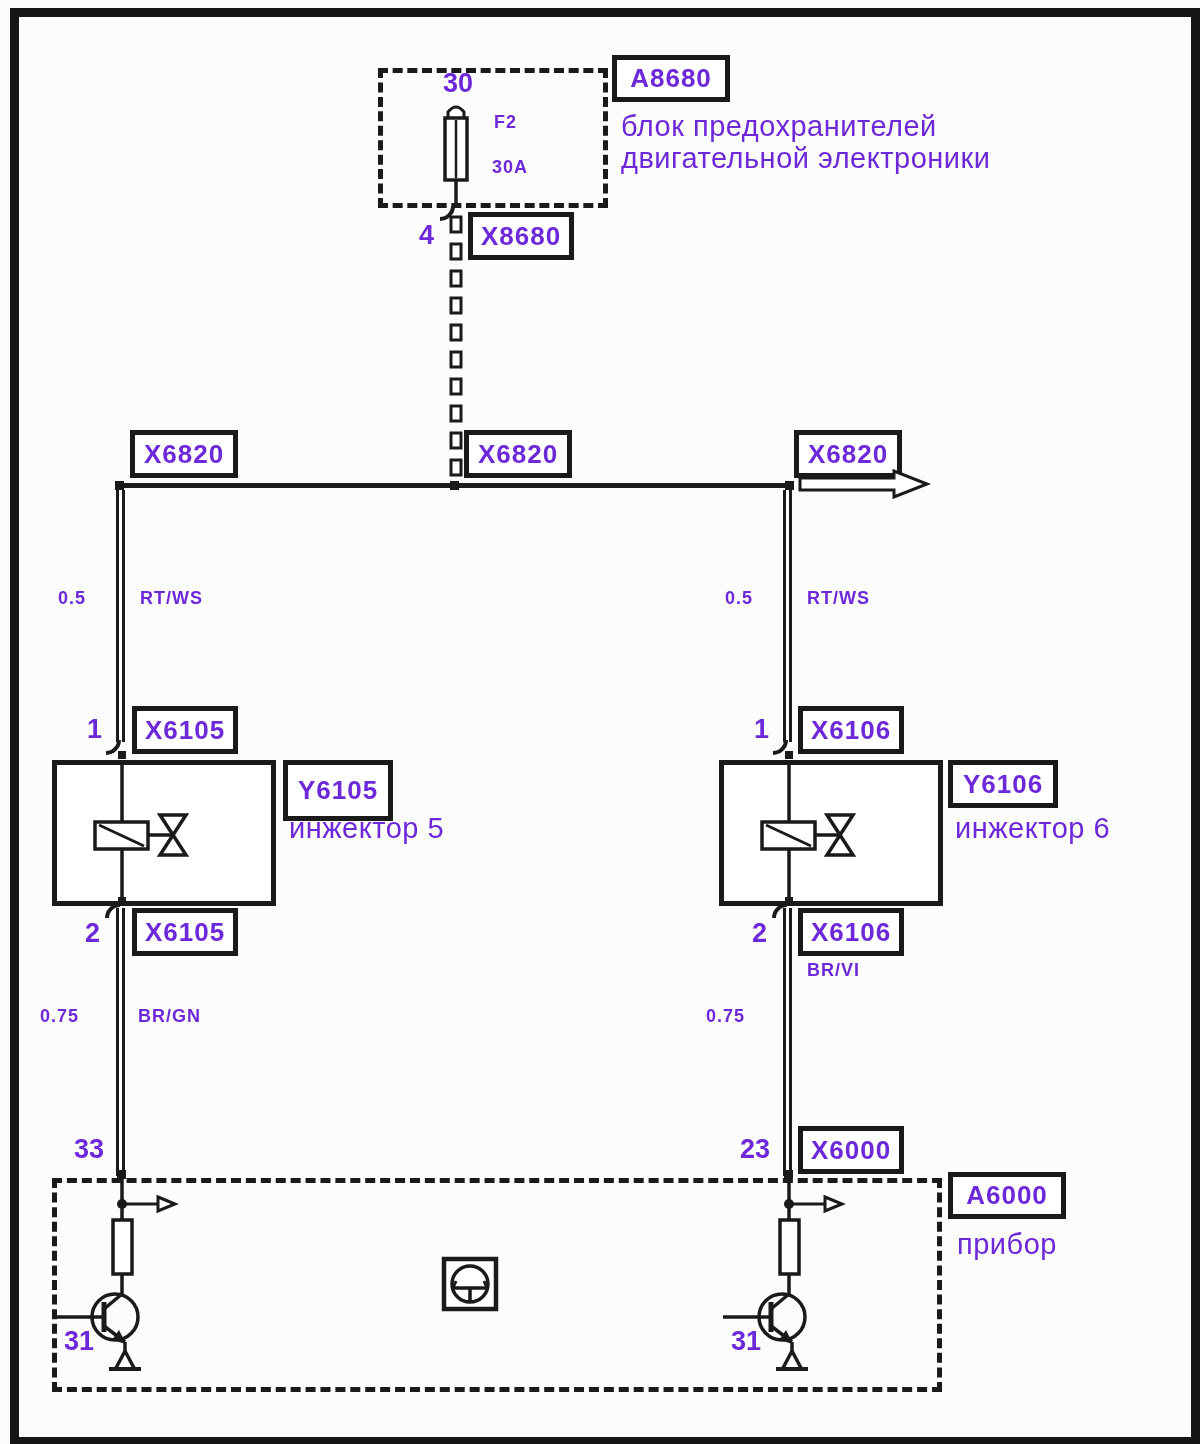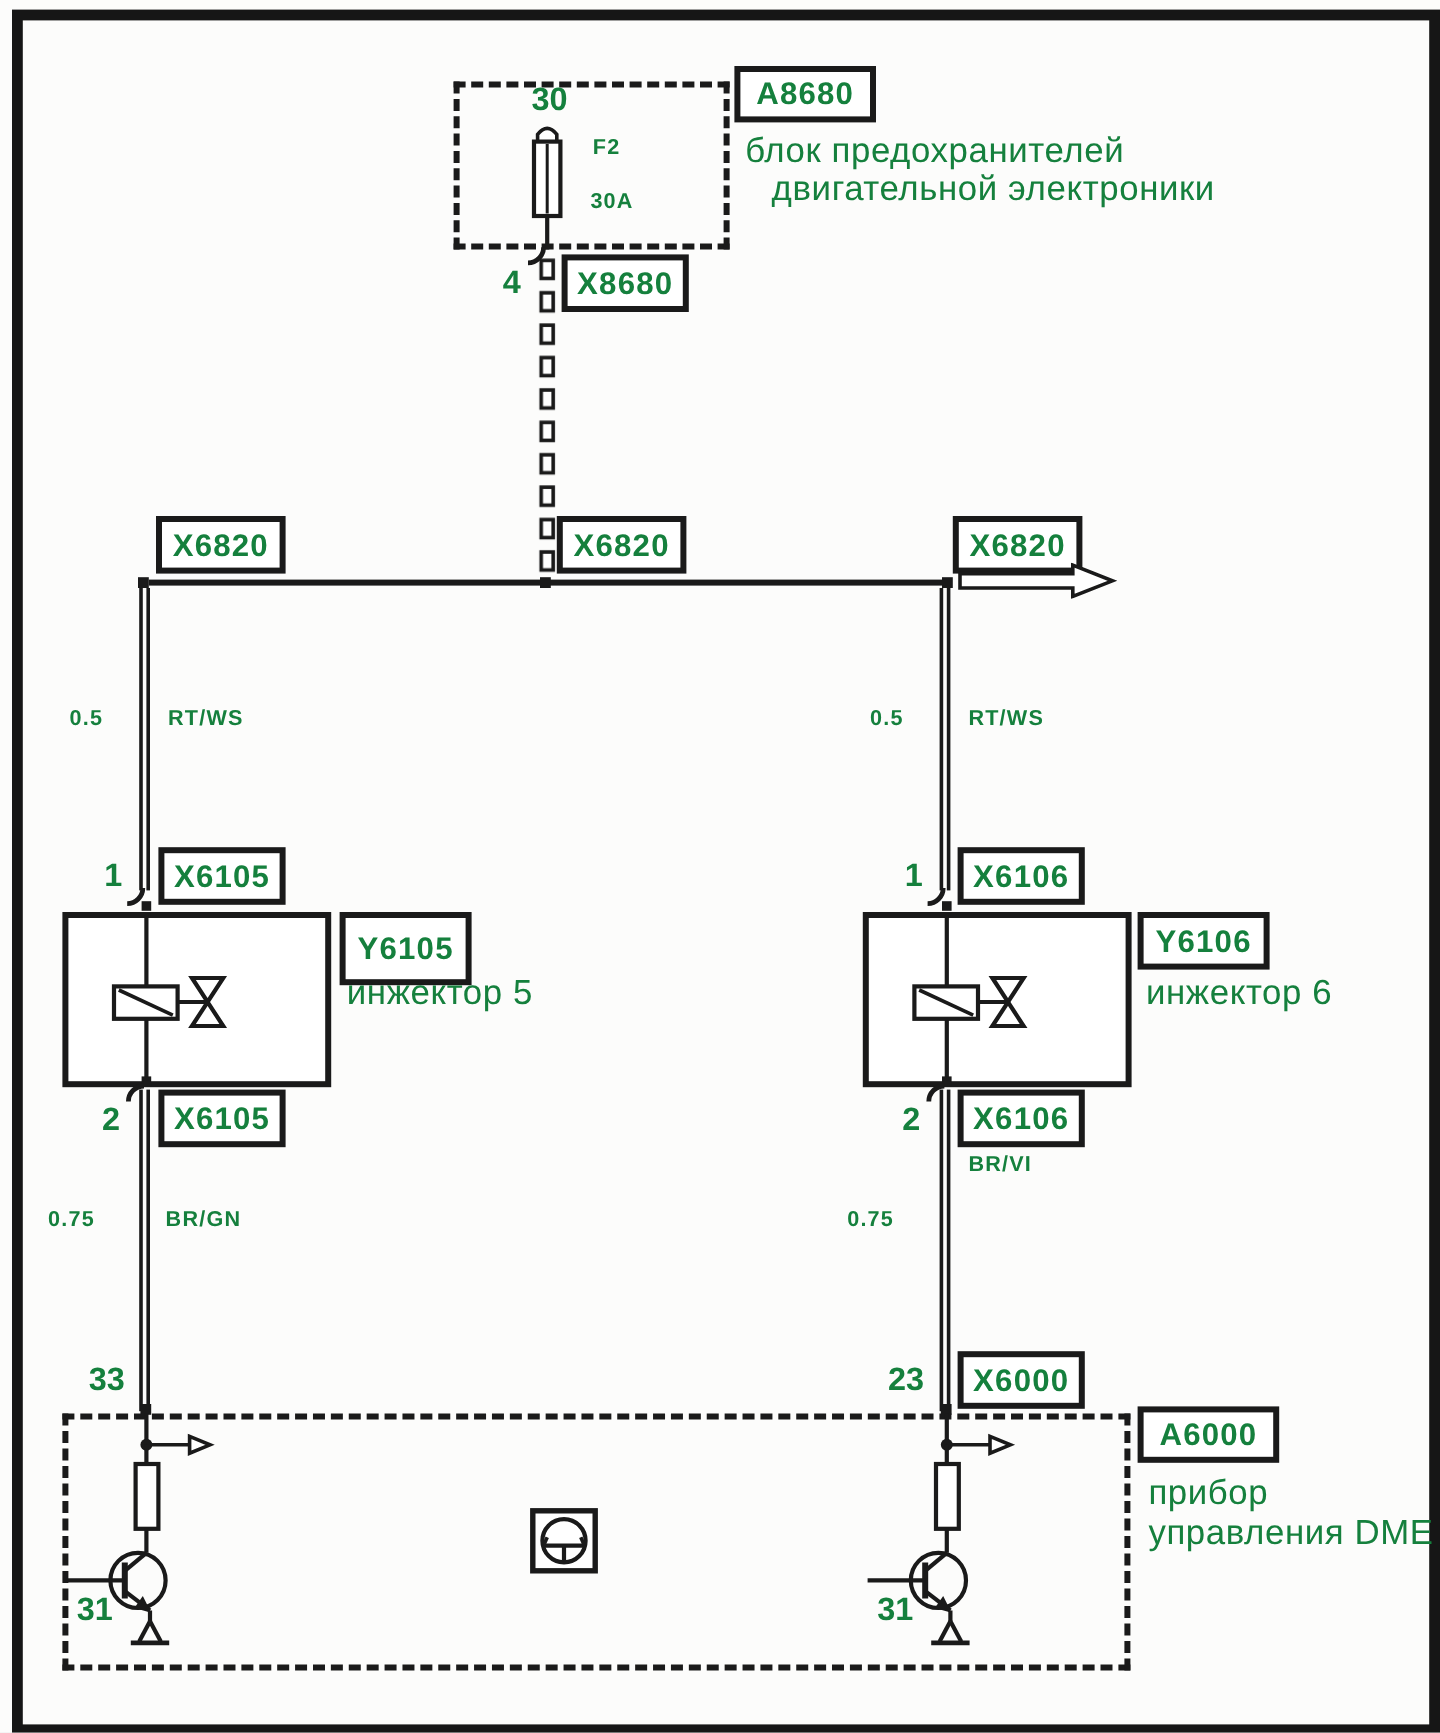--- a/index.html
+++ b/index.html
@@ -1,18 +1,18 @@
 <!DOCTYPE html>
 <html><head>
 <meta charset="utf-8">
 <style>
   html,body{margin:0;padding:0;background:#e8e8e8;}
   .canvas{
     position:relative;width:1200px;height:1444px;margin:0 auto;
-    background:#fcfcfb;color:#15803d;
+    background:#fcfcfb;color:#6d28d9;
     font-family:"Liberation Sans","DejaVu Sans",sans-serif;
     overflow:hidden;
   }
   .abs{position:absolute;}
   .frame{position:absolute;left:10px;top:8px;width:1172px;height:1420px;border:9px solid #161616;}
   .lblbox{
     position:absolute;background:#fff;border:5px solid #1a1a1a;
     display:flex;align-items:center;justify-content:center;
     font-weight:700;font-size:26px;letter-spacing:1px;box-sizing:border-box;
   }
@@ -46,21 +46,21 @@
     <rect x="4" y="18" width="22" height="62" fill="#fff" stroke="#1a1a1a" stroke-width="3.5"></rect>
     <line x1="15" y1="20" x2="15" y2="78" stroke="#1a1a1a" stroke-width="2.5"></line>
     <line x1="15" y1="80" x2="15" y2="108" stroke="#1a1a1a" stroke-width="3.5"></line>
   </svg>
 
   <div class="wlabel" style="left:494px;top:112px;">F2</div>
   <div class="wlabel" style="left:492px;top:157px;">30A</div>
 
   <div class="lblbox" style="left:612px;top:55px;width:118px;height:47px;">A8680</div>
   <div class="ann" style="left:621px;top:110px;">блок предохранителей</div>
-  <div class="ann" style="left:621px;top:142px;margin-left:22px;">двигательной электроники</div>
+  <div class="ann" style="left:621px;top:142px;">двигательной электроники</div>
 
   <div class="pin" style="left:404px;top:220px;width:30px;text-align:right;">4</div>
   <div class="lblbox" style="left:468px;top:212px;width:106px;height:48px;">X8680</div>
 
   <svg class="hook" style="left:438px;top:204px;" width="18" height="18">
     <path d="M15,2 A13,13 0 0 1 2,15" fill="none" stroke="#1a1a1a" stroke-width="4"></path>
   </svg>
 
   <svg class="abs" style="left:448px;top:212px;" width="16" height="273">
     <defs>
@@ -153,21 +153,20 @@
   <div class="wire" style="left:783px;top:908px;height:268px;"></div>
   <div class="wlabel" style="left:706px;top:1006px;">0.75</div>
   <div class="wlabel" style="left:807px;top:960px;">BR/VI</div>
   <div class="pin" style="left:726px;top:1134px;width:44px;text-align:right;">23</div>
   <div class="lblbox" style="left:798px;top:1126px;width:106px;height:48px;">X6000</div>
   <div class="dot" style="left:784px;top:1170px;"></div>
 
   <div class="dashbox" style="left:52px;top:1178px;width:890px;height:214px;"></div>
   <div class="lblbox" style="left:948px;top:1172px;width:118px;height:47px;">A6000</div>
   <div class="ann" style="left:957px;top:1228px;">прибор</div>
-  <div class="ann" style="left:957px;top:1262px;">управления DME</div>
 
   <svg class="abs" style="left:48px;top:1178px;" width="160" height="200">
     <line x1="74" y1="0" x2="74" y2="26" stroke="#1a1a1a" stroke-width="3.5"></line>
     <circle cx="74" cy="26" r="5" fill="#1a1a1a"></circle>
     <line x1="74" y1="26" x2="110" y2="26" stroke="#1a1a1a" stroke-width="3"></line>
     <polygon points="110,19 127,26 110,33" fill="#fff" stroke="#1a1a1a" stroke-width="3"></polygon>
     <line x1="74" y1="26" x2="74" y2="42" stroke="#1a1a1a" stroke-width="3.5"></line>
     <rect x="65" y="42" width="19" height="54" fill="#fff" stroke="#1a1a1a" stroke-width="3.5"></rect>
     <line x1="74" y1="96" x2="74" y2="116" stroke="#1a1a1a" stroke-width="3.5"></line>
     <circle cx="67" cy="139" r="23" fill="none" stroke="#1a1a1a" stroke-width="3.5"></circle>

